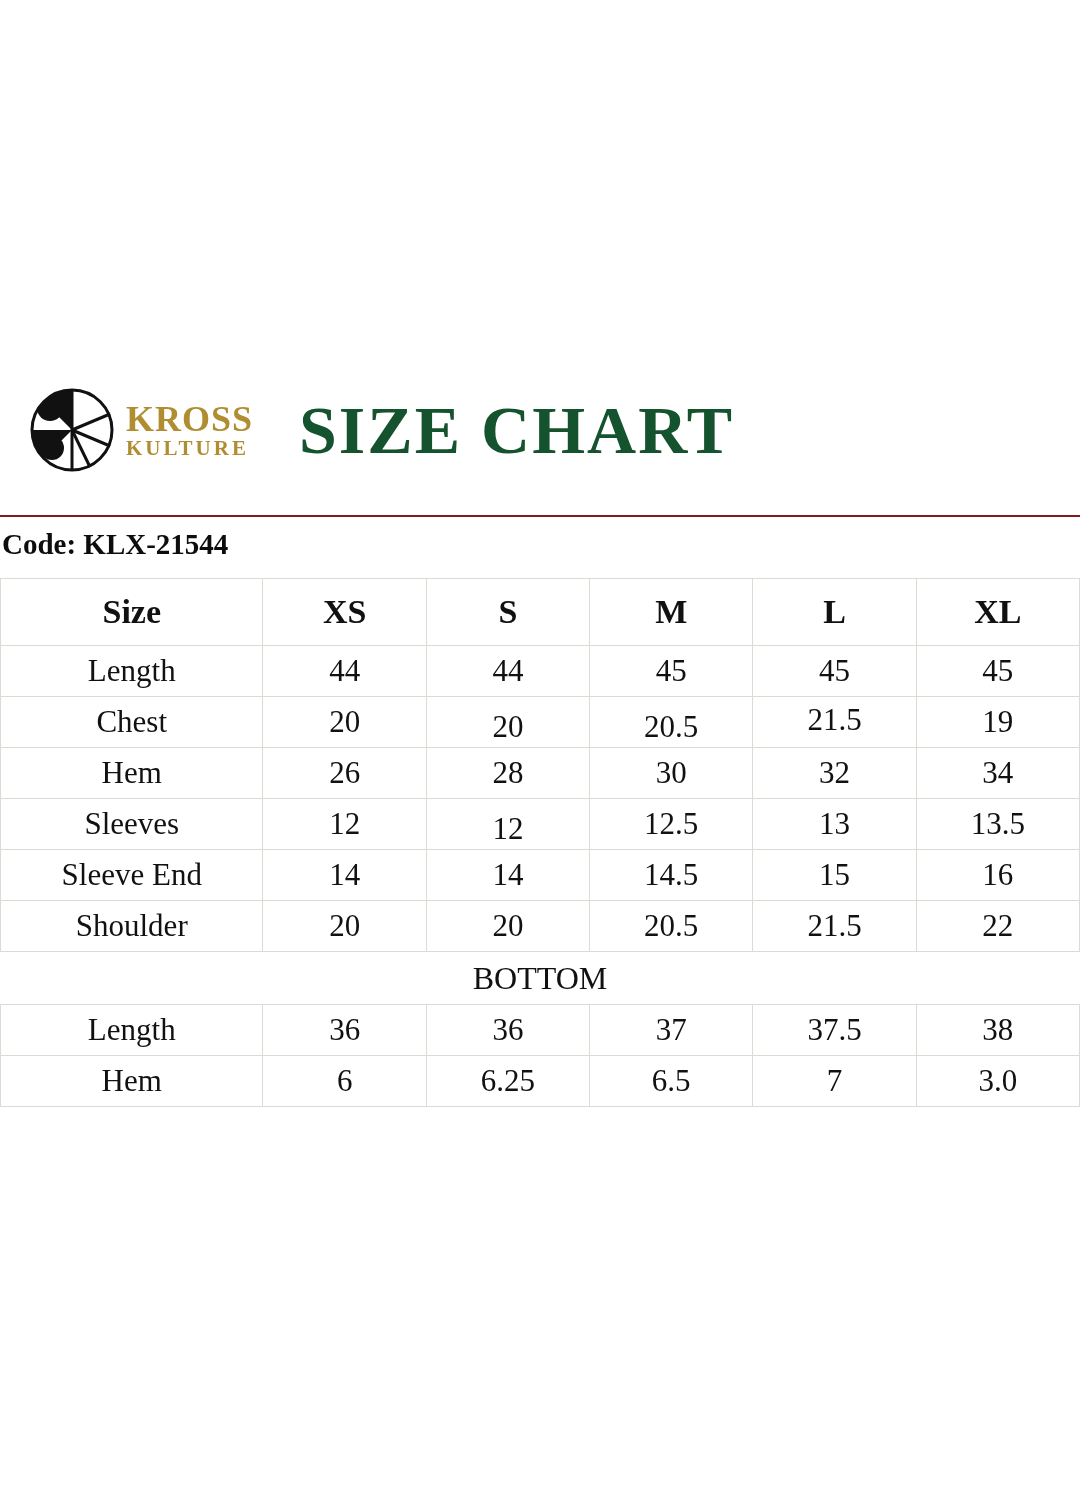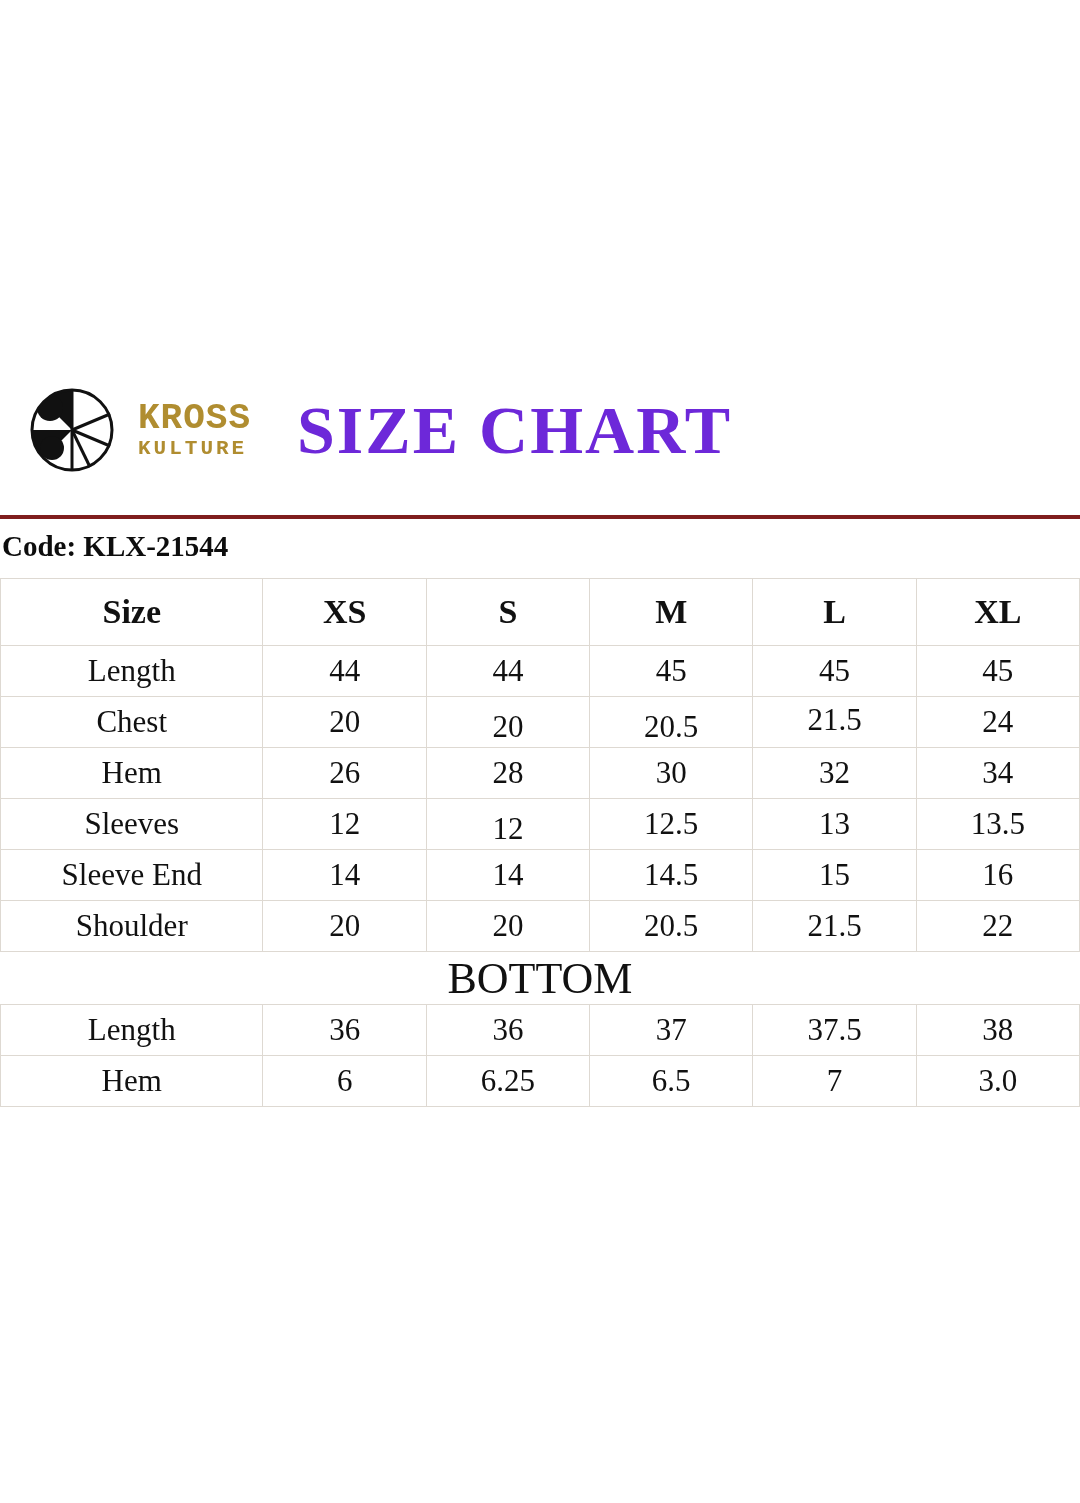--- a/index.html
+++ b/index.html
@@ -45,48 +45,48 @@
   .logo-mark {
     width: 84px;
     height: 84px;
     position: relative;
     flex: 0 0 auto;
   }
 
   .logo-mark svg { display: block; }
 
   .brand-text {
-    margin-left: 24px;
+    margin-left: 12px;
     line-height: 1.02;
-    font-family: Liberation Mono, monospace;
+    font-family: Liberation Serif, serif;
     font-weight: bold;
     color: #b08d30;
     letter-spacing: 1px;
   }
   .brand-text .l1 { font-size: 36px; display: block; }
   .brand-text .l2 { font-size: 21px; display: block; letter-spacing: 3px; }
 
   .chart-title {
     margin-left: 46px;
     font-family: "Liberation Serif", serif;
     font-weight: bold;
     font-size: 68px;
     letter-spacing: 2px;
-    color: #6d28d9;
+    color: #14532d;
     white-space: nowrap;
   }
 
   
   .code-row {
     position: absolute;
     left: 0;
     top: 515px;
     width: 1080px;
     height: 55px;
-    border-top: 4px solid #7f1d1d;
+    border-top: 2px solid #7f1d1d;
     display: flex;
     align-items: center;
   }
   .code-text {
     font-family: "Liberation Serif", serif;
     font-weight: bold;
     font-size: 29px;
     color: #0d0d0d;
     padding-left: 2px;
   }
@@ -116,21 +116,21 @@
   .size-table thead th {
     font-weight: bold;
     font-size: 34px;
     height: 66px;
     margin-top: 6px;
   }
   .size-table tbody td.label {
     font-weight: normal;
   }
   .size-table tbody tr.section td {
-    font-size: 44px;
+    font-size: 32px;
     height: 52px;
     border-left: none;
     border-right: none;
     margin-top: 40px;
   }
 
   
   .n-down { position: relative; top: 5px; }
   .n-up   { position: relative; top: -2px; }
 </style>
@@ -206,21 +206,21 @@
         <td>45</td>
         <td>45</td>
         <td>45</td>
       </tr>
       <tr>
         <td class="label">Chest</td>
         <td>20</td>
         <td class="n-down">20</td>
         <td class="n-down">20.5</td>
         <td class="n-up">21.5</td>
-        <td>24</td>
+        <td>19</td>
       </tr>
       <tr>
         <td class="label">Hem</td>
         <td>26</td>
         <td>28</td>
         <td>30</td>
         <td>32</td>
         <td>34</td>
       </tr>
       <tr>

